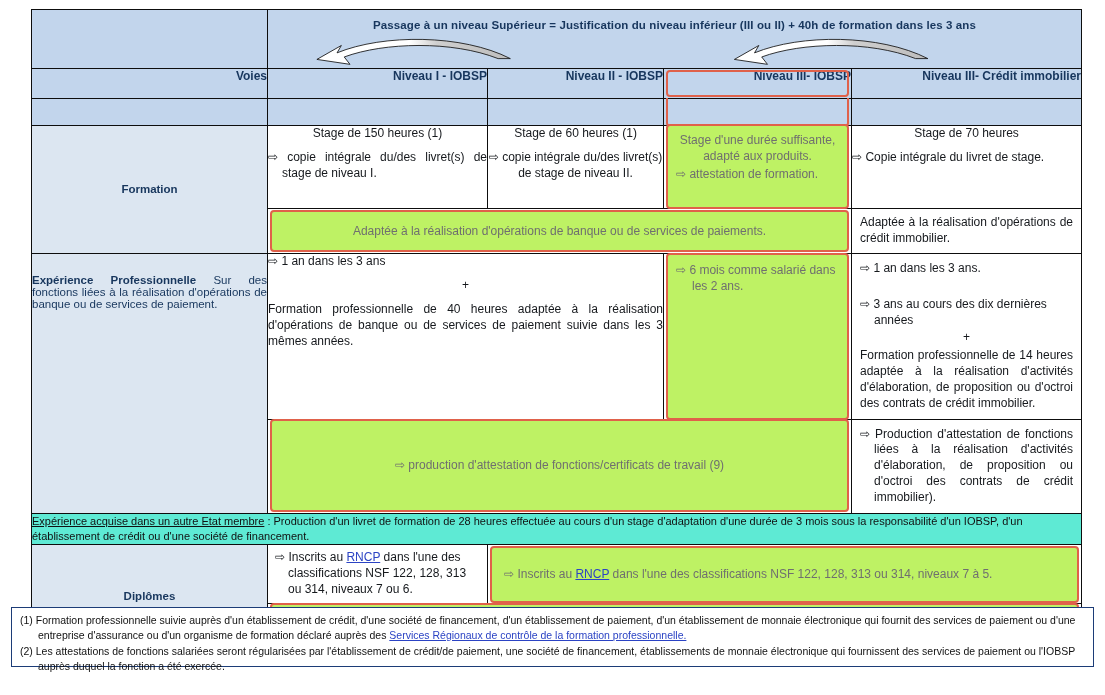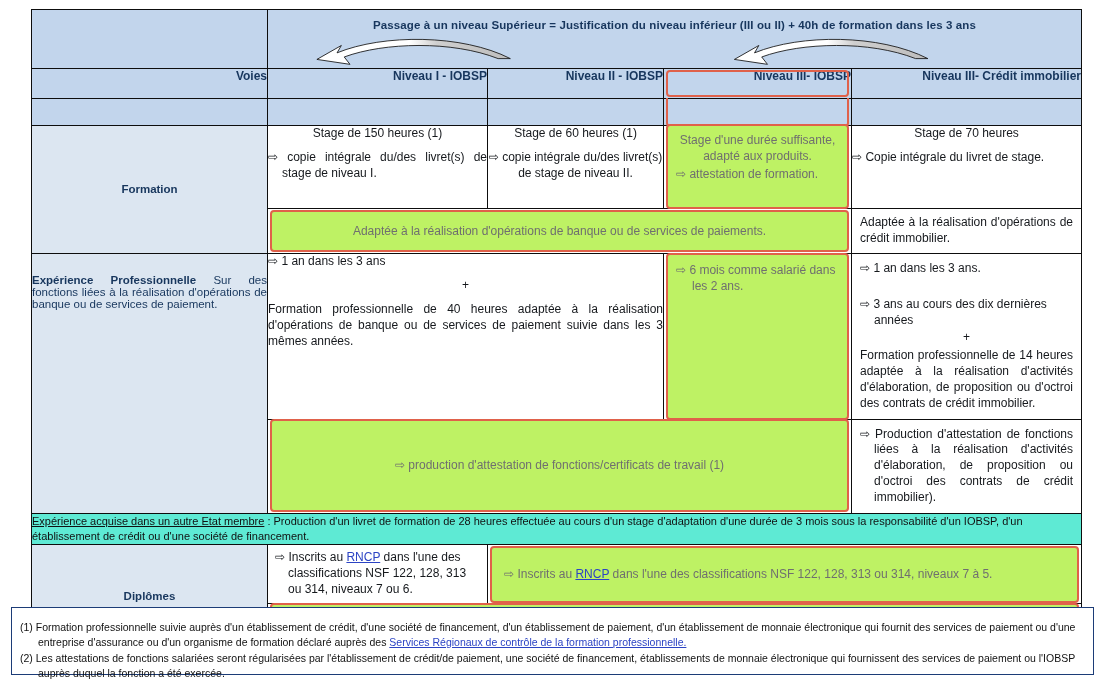--- a/index.html
+++ b/index.html
@@ -92,25 +92,25 @@
   }
   .banner u{text-decoration:underline;}
 
   a.lnk{color:#2b43c4;text-decoration:underline;}
   a.lnk2{color:#2b43c4;text-decoration:underline;}
 
   .plus{text-align:center;font-size:12px;margin:6px 0 8px 0;}
 
   
   .foot{
-    position:absolute;left:11px;top:607px;width:1083px;height:68px;
+    position:absolute;left:11px;top:607px;width:1083px;height:60px;
     border:1px solid #1c3c77;
     background:#ffffff;
     box-sizing:border-box;
-    padding:12px 8px 4px 8px;
+    padding:5px 8px 4px 8px;
     font-size:10.5px;line-height:1.42;color:#111;
   }
   .foot div{padding-left:18px;text-indent:-18px;margin-bottom:1px;}
 </style>
 </head>
 <body>
 
 <div class="page">
 
   <table class="tbl">
@@ -211,21 +211,21 @@
       <td class="cell just" style="padding:7px 8px;">
         <p class="hang" style="text-align:left;margin-bottom:20px;">⇨ 1 an dans les 3 ans.</p>
         <p class="hang" style="text-align:left;margin-bottom:1px;">⇨ 3 ans au cours des dix dernières années</p>
         <p class="plus" style="margin:0 0 2px 0;">+</p>
         <p>Formation professionnelle de 14 heures adaptée à la réalisation d'activités d'élaboration, de proposition ou d'octroi des contrats de crédit immobilier.</p>
       </td>
     </tr>
 
     <tr>
       <td colspan="3" style="padding:0;position:relative;height:76px;">
-        <div class="redbox" style="position:absolute;left:2px;right:2px;top:-1px;bottom:1px;display:flex;align-items:center;justify-content:center;padding:0 10px;text-align:center;">⇨ production d'attestation de fonctions/certificats de travail (1)</div>
+        <div class="redbox" style="position:absolute;left:2px;right:2px;top:-1px;bottom:1px;display:flex;align-items:center;justify-content:center;padding:0 10px;text-align:center;">⇨ production d'attestation de fonctions/certificats de travail (9)</div>
       </td>
       <td class="cell just" style="padding:7px 8px;">
         <p class="hang">⇨ Production d'attestation de fonctions liées à la réalisation d'activités d'élaboration, de proposition ou d'octroi des contrats de crédit immobilier).</p>
       </td>
     </tr>
 
     <tr>
       <td colspan="5" class="banner">
         <u>Expérience acquise dans un autre Etat membre</u><span> : Production d'un livret de formation de 28 heures effectuée au cours d'un stage d'adaptation d'une durée de 3 mois sous la responsabilité d'un IOBSP, d'un établissement de crédit ou d'une société de financement.</span>
       </td>

